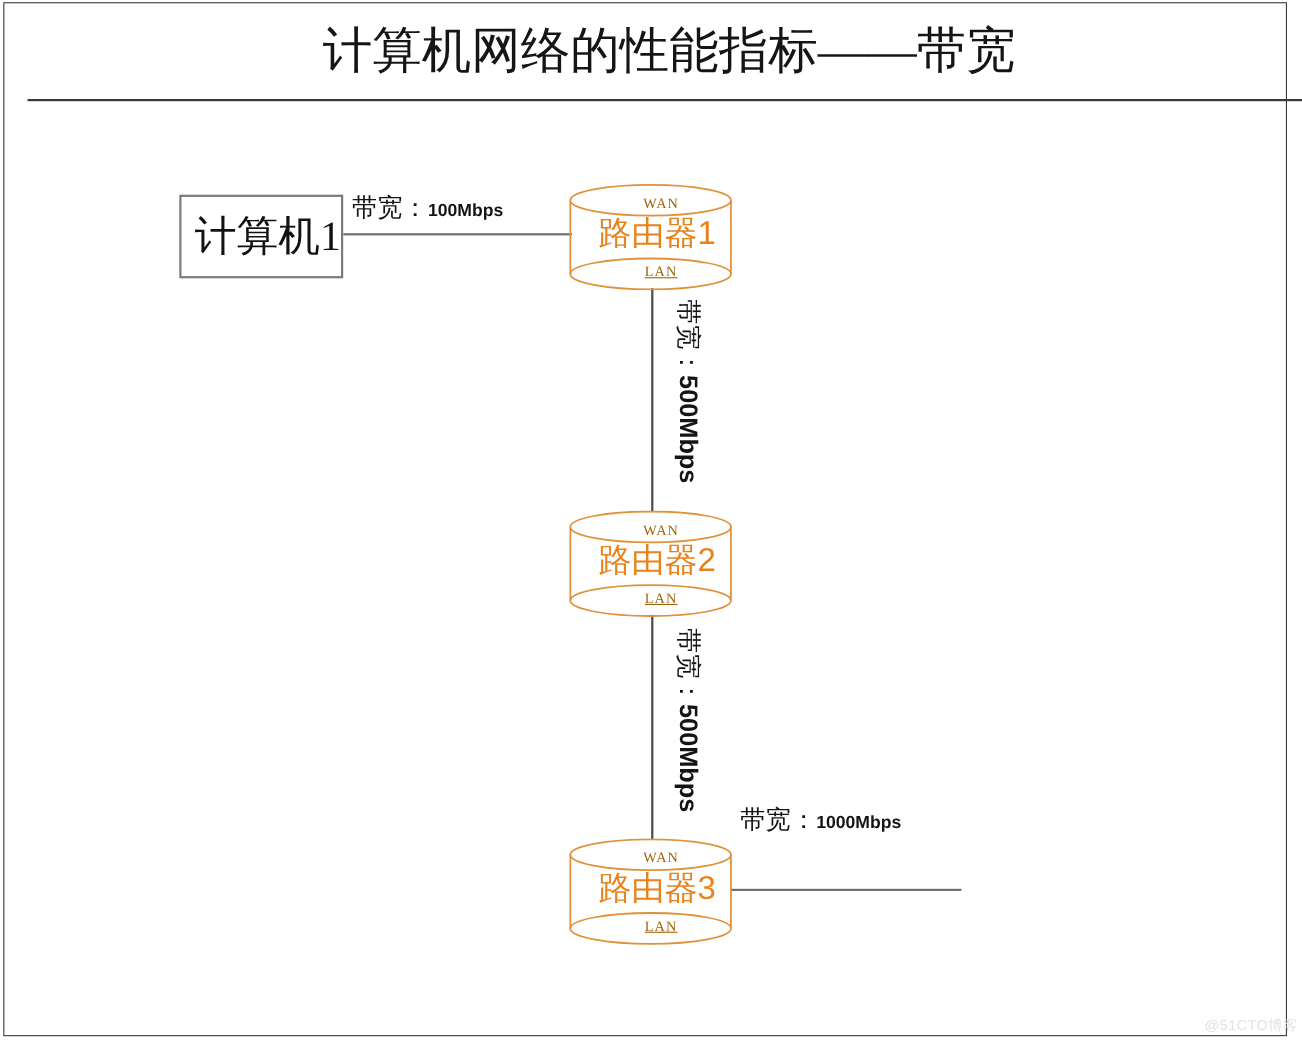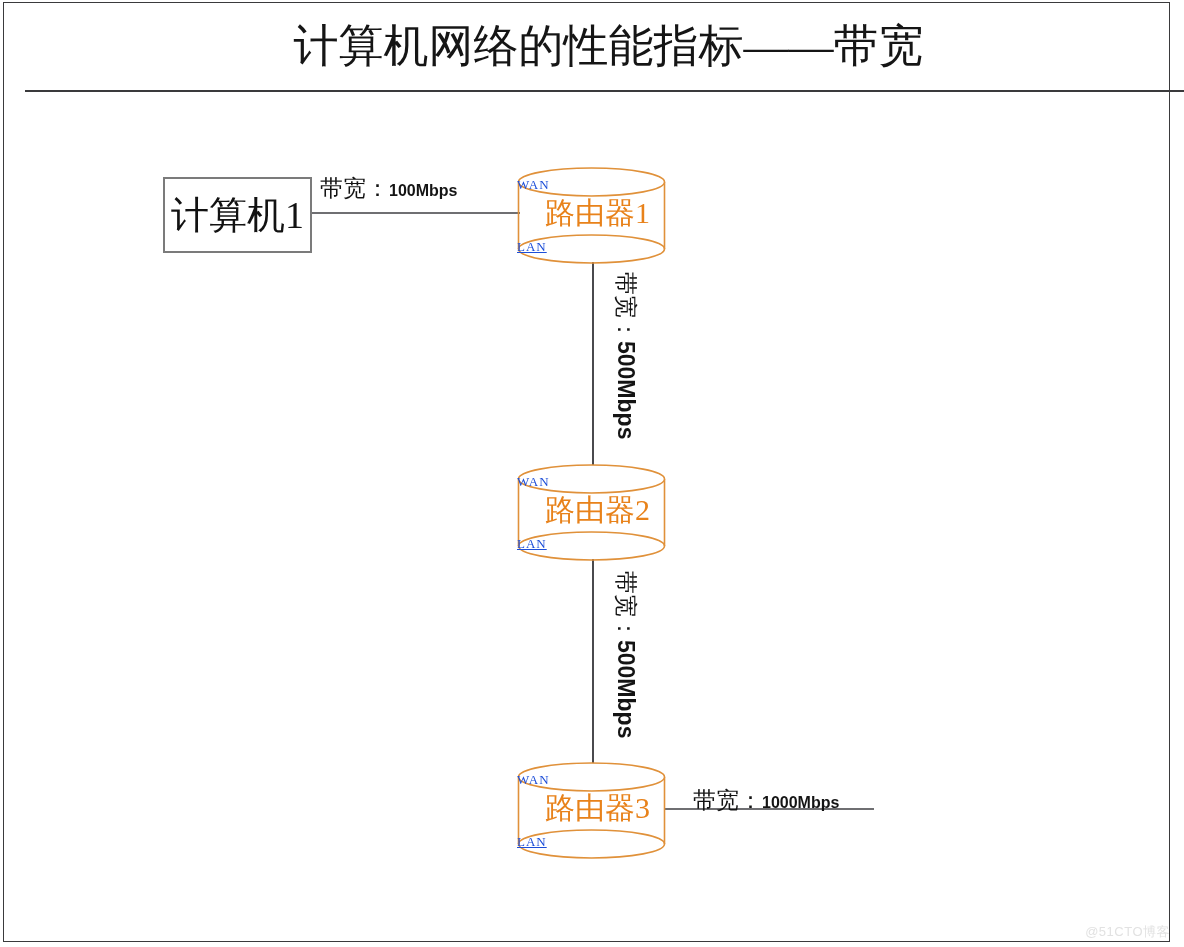--- a/index.html
+++ b/index.html
@@ -60,21 +60,21 @@
     height: 947px;
   }
   
   .host-box {
     position: absolute;
     border: 2px solid #7b7b7b;
     background: #ffffff;
     box-sizing: border-box;
     display: flex;
     align-items: center;
-    justify-content: center;
+    justify-content: flex-end;
   }
   .host-label {
     font-family: "Liberation Serif", "DejaVu Serif", serif;
     font-size: 38px;
     line-height: 1;
     color: #121212;
     white-space: nowrap;
   }
   
   .router {
@@ -87,35 +87,36 @@
     left: 0;
     top: 0;
     width: 149px;
     height: 97px;
     display: block;
   }
   .router .cap-label {
     position: absolute;
     left: 0;
     width: 168px;
+    text-align: center;
     font-family: "Liberation Serif", "DejaVu Serif", serif;
     font-size: 13px;
     letter-spacing: 1px;
-    color: #1d4ed8;
+    color: #a16207;
     white-space: nowrap;
   }
   .router .cap-wan { top: 10px; }
   .router .cap-lan { top: 72px; text-decoration: underline; }
   .router .router-name {
     position: absolute;
     left: 0;
     top: 31px;
     width: 161px;
     text-align: center;
-    font-family: Liberation Serif, serif;
+    font-family: Liberation Sans, sans-serif;
     font-size: 30px;
     line-height: 1;
     color: #E8821A;
     white-space: nowrap;
   }
   
   .link-h {
     position: absolute;
     height: 0;
     border-top: 2px solid #6f6f72;
@@ -150,21 +151,21 @@
     transform: rotate(90deg);
   }
   .bw-label-vertical .unit {
     font-family: "Liberation Sans", "DejaVu Sans", sans-serif;
     font-weight: bold;
     font-size: 23px;
   }
   
   .watermark {
     position: absolute;
-    right: 14px;
+    right: 4px;
     bottom: 6px;
     font-family: "Liberation Sans", "DejaVu Sans", sans-serif;
     font-size: 13px;
     color: #e2e2e2;
     letter-spacing: 0.5px;
     white-space: nowrap;
     user-select: none;
     margin-top: 15px;
   }
 </style>
@@ -235,21 +236,21 @@
     </div>
 
     <div class="bw-label-vertical" style="left:637px; top:272px;">
       <span>带宽：</span><span class="unit">500Mbps</span>
     </div>
 
     <div class="bw-label-vertical" style="left:637px; top:571px;">
       <span>带宽：</span><span class="unit">500Mbps</span>
     </div>
 
-    <div class="bw-label" style="left:673px; top:789px;margin-left:20px;">
+    <div class="bw-label" style="left:673px; top:734px;">
       <span>带宽：</span><span class="unit">1000Mbps</span>
     </div>
 
   </div>
 
   <div class="watermark">@51CTO博客</div>
 
 </div>
 
 </body></html>

